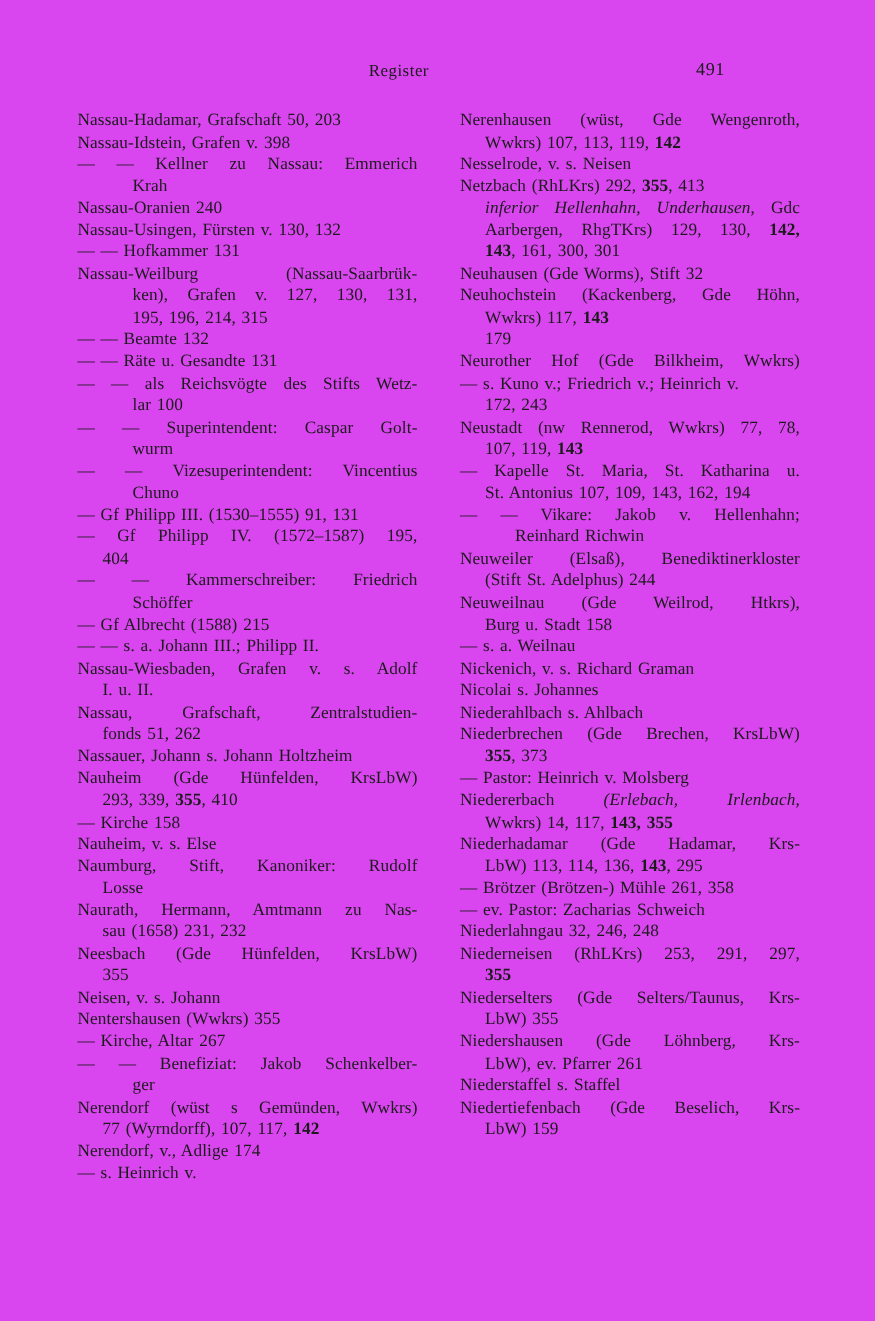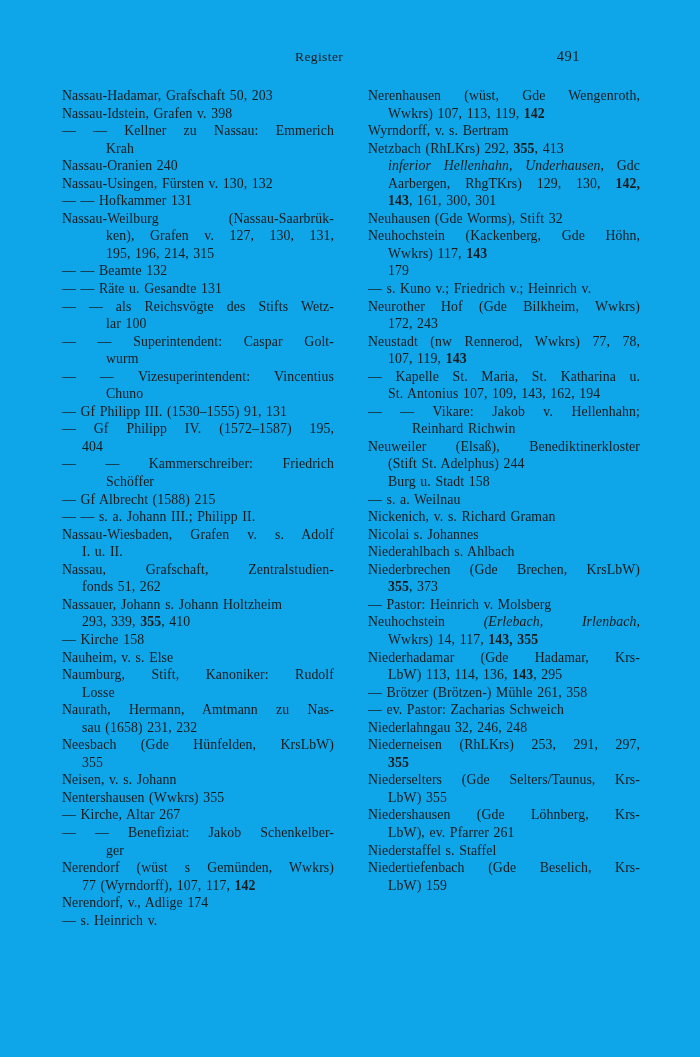--- a/index.html
+++ b/index.html
@@ -4,21 +4,21 @@
 <style>
   html, body {
     margin: 0;
     padding: 0;
     background: #ffffff;
   }
   .page {
     position: relative;
     width: 700px;
     height: 1057px;
-    background: #0ea5e9;
+    background: #d946ef;
     color: #1b1b1b;
     font-family: "Liberation Serif", "DejaVu Serif", serif;
     overflow: hidden;
   }
   .running-head {
     position: absolute;
     top: 49px;
     left: 62px;
     width: 578px;
     height: 18px;
@@ -100,20 +100,21 @@
         <div class="line i1"><span class="n">404</span></div>
         <div class="line j"><span class="n">— — Kammerschreiber: Friedrich</span></div>
         <div class="line i2"><span class="n">Schöffer</span></div>
         <div class="line"><span class="n">— Gf Albrecht (1588) 215</span></div>
         <div class="line"><span class="n">— — s. a. Johann III.; Philipp II.</span></div>
         <div class="line j"><span class="n">Nassau-Wiesbaden, Grafen v. s. Adolf</span></div>
         <div class="line i1"><span class="n">I. u. II.</span></div>
         <div class="line j"><span class="n">Nassau, Grafschaft, Zentralstudien-</span></div>
         <div class="line i1"><span class="n">fonds 51, 262</span></div>
         <div class="line"><span class="n">Nassauer, Johann s. Johann Holtzheim</span></div>
+        <div class="line j"><span class="n">Nauheim (Gde Hünfelden, KrsLbW)</span></div>
         <div class="line i1"><span class="n">293, 339, </span><span class="b">355</span><span class="n">, 410</span></div>
         <div class="line"><span class="n">— Kirche 158</span></div>
         <div class="line"><span class="n">Nauheim, v. s. Else</span></div>
         <div class="line j"><span class="n">Naumburg, Stift, Kanoniker: Rudolf</span></div>
         <div class="line i1"><span class="n">Losse</span></div>
         <div class="line j"><span class="n">Naurath, Hermann, Amtmann zu Nas-</span></div>
         <div class="line i1"><span class="n">sau (1658) 231, 232</span></div>
         <div class="line j"><span class="n">Neesbach (Gde Hünfelden, KrsLbW)</span></div>
         <div class="line i1"><span class="n">355</span></div>
         <div class="line"><span class="n">Neisen, v. s. Johann</span></div>
@@ -122,49 +123,50 @@
         <div class="line j"><span class="n">— — Benefiziat: Jakob Schenkelber-</span></div>
         <div class="line i2"><span class="n">ger</span></div>
         <div class="line j"><span class="n">Nerendorf (wüst s Gemünden, Wwkrs)</span></div>
         <div class="line i1"><span class="n">77 (Wyrndorff), 107, 117, </span><span class="b">142</span></div>
         <div class="line"><span class="n">Nerendorf, v., Adlige 174</span></div>
         <div class="line"><span class="n">— s. Heinrich v.</span></div>
       </div>
     <div class="col">
         <div class="line j"><span class="n">Nerenhausen (wüst, Gde Wengenroth,</span></div>
         <div class="line i1"><span class="n">Wwkrs) 107, 113, 119, </span><span class="b">142</span></div>
-        <div class="line"><span class="n">Wyrndorff, v. s. Bertram</span></div>
+        <div class="line"><span class="n">Nesselrode, v. s. Neisen</span></div>
         <div class="line"><span class="n">Netzbach (RhLKrs) 292, </span><span class="b">355</span><span class="n">, 413</span></div>
         <div class="line i1 j"><span class="it">inferior Hellenhahn, Underhausen</span><span class="n">, Gdc</span></div>
         <div class="line i1 j"><span class="n">Aarbergen, RhgTKrs) 129, 130, </span><span class="b">142,</span></div>
         <div class="line i1"><span class="b">143</span><span class="n">, 161, 300, 301</span></div>
         <div class="line"><span class="n">Neuhausen (Gde Worms), Stift 32</span></div>
         <div class="line j"><span class="n">Neuhochstein (Kackenberg, Gde Höhn,</span></div>
         <div class="line i1"><span class="n">Wwkrs) 117, </span><span class="b">143</span></div>
         <div class="line i1"><span class="n">179</span></div>
+        <div class="line j"><span class="n">Neurother Hof (Gde Bilkheim, Wwkrs)</span></div>
         <div class="line"><span class="n">— s. Kuno v.; Friedrich v.; Heinrich v.</span></div>
-        <div class="line j"><span class="n">Neurother Hof (Gde Bilkheim, Wwkrs)</span></div>
         <div class="line i1"><span class="n">172, 243</span></div>
         <div class="line j"><span class="n">Neustadt (nw Rennerod, Wwkrs) 77, 78,</span></div>
         <div class="line i1"><span class="n">107, 119, </span><span class="b">143</span></div>
         <div class="line j"><span class="n">— Kapelle St. Maria, St. Katharina u.</span></div>
         <div class="line i1"><span class="n">St. Antonius 107, 109, 143, 162, 194</span></div>
         <div class="line j"><span class="n">— — Vikare: Jakob v. Hellenhahn;</span></div>
         <div class="line i2"><span class="n">Reinhard Richwin</span></div>
         <div class="line j"><span class="n">Neuweiler (Elsaß), Benediktinerkloster</span></div>
         <div class="line i1"><span class="n">(Stift St. Adelphus) 244</span></div>
+        <div class="line j"><span class="n">Neuweilnau (Gde Weilrod, Htkrs),</span></div>
         <div class="line i1"><span class="n">Burg u. Stadt 158</span></div>
         <div class="line"><span class="n">— s. a. Weilnau</span></div>
         <div class="line"><span class="n">Nickenich, v. s. Richard Graman</span></div>
         <div class="line"><span class="n">Nicolai s. Johannes</span></div>
         <div class="line"><span class="n">Niederahlbach s. Ahlbach</span></div>
         <div class="line j"><span class="n">Niederbrechen (Gde Brechen, KrsLbW)</span></div>
         <div class="line i1"><span class="b">355</span><span class="n">, 373</span></div>
         <div class="line"><span class="n">— Pastor: Heinrich v. Molsberg</span></div>
-        <div class="line j"><span class="n">Neuhochstein </span><span class="it">(Erlebach, Irlenbach,</span></div>
+        <div class="line j"><span class="n">Niedererbach </span><span class="it">(Erlebach, Irlenbach,</span></div>
         <div class="line i1"><span class="n">Wwkrs) 14, 117, </span><span class="b">143, 355</span></div>
         <div class="line j"><span class="n">Niederhadamar (Gde Hadamar, Krs-</span></div>
         <div class="line i1"><span class="n">LbW) 113, 114, 136, </span><span class="b">143</span><span class="n">, 295</span></div>
         <div class="line"><span class="n">— Brötzer (Brötzen-) Mühle 261, 358</span></div>
         <div class="line"><span class="n">— ev. Pastor: Zacharias Schweich</span></div>
         <div class="line"><span class="n">Niederlahngau 32, 246, 248</span></div>
         <div class="line j"><span class="n">Niederneisen (RhLKrs) 253, 291, 297,</span></div>
         <div class="line i1"><span class="b">355</span></div>
         <div class="line j"><span class="n">Niederselters (Gde Selters/Taunus, Krs-</span></div>
         <div class="line i1"><span class="n">LbW) 355</span></div>

